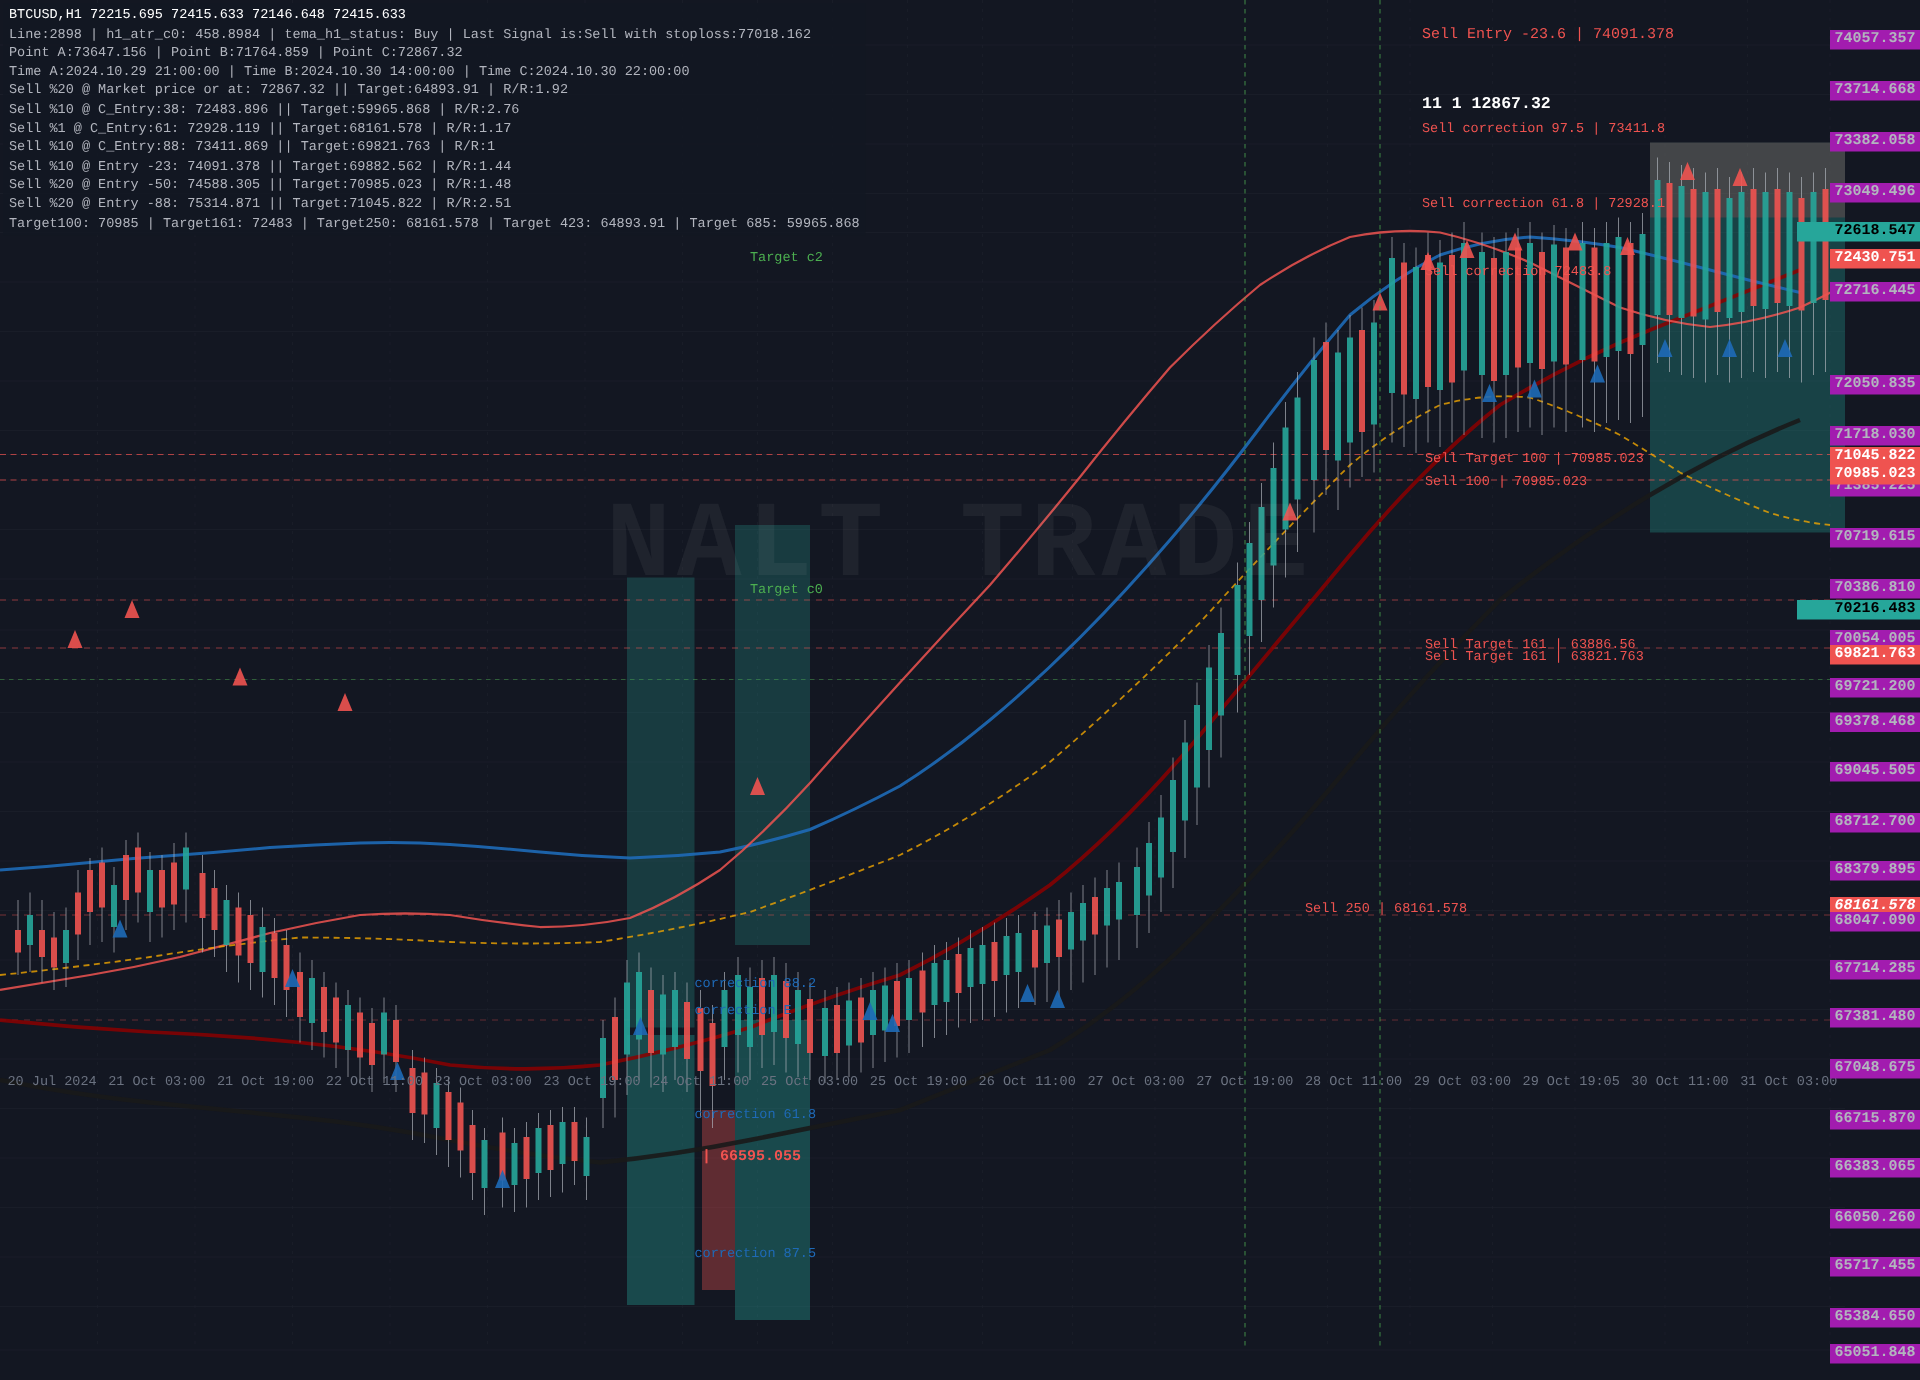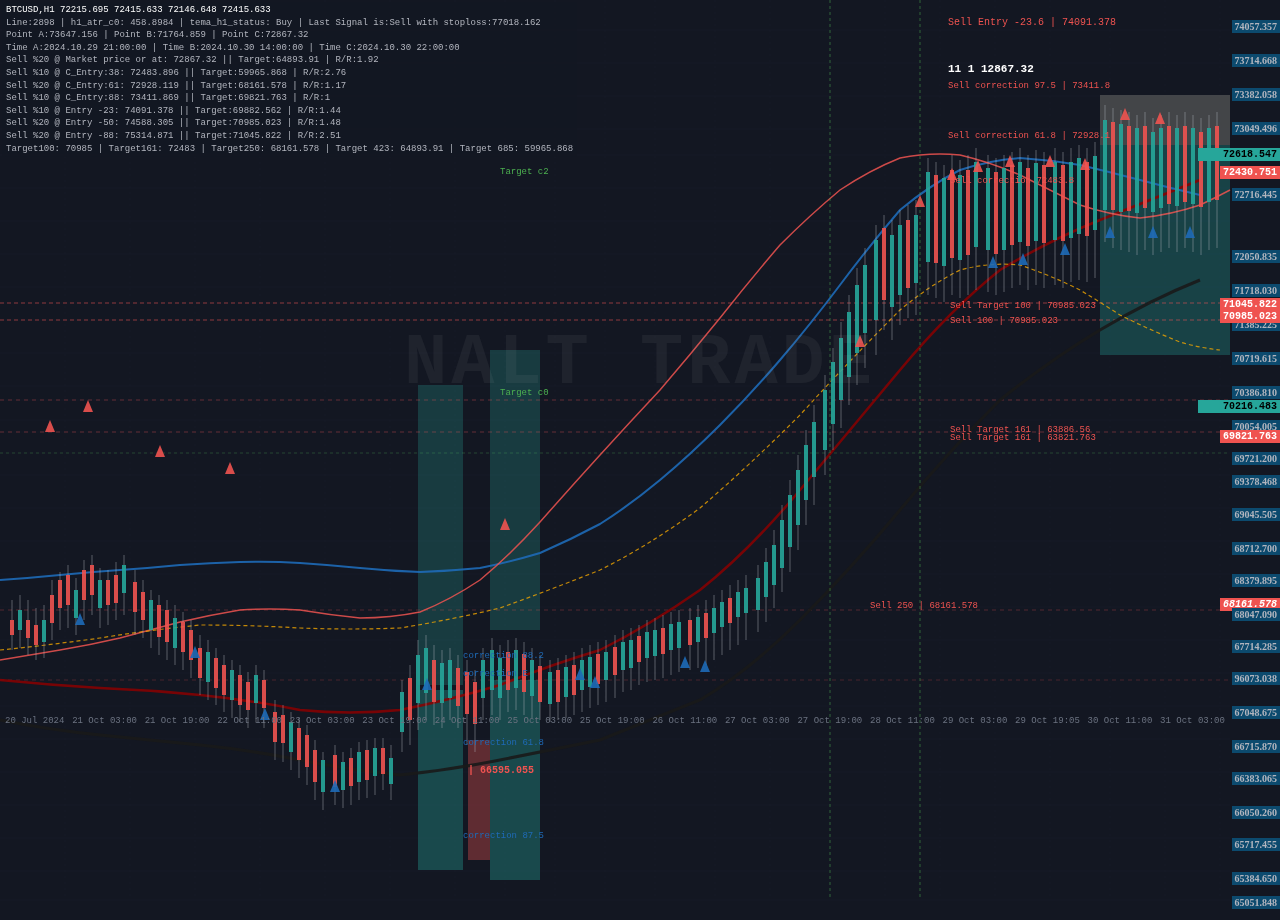--- a/index.html
+++ b/index.html
@@ -60,23 +60,22 @@
     .price-label.green-bg {
       background: #26a69a;
       color: #000;
       padding-left: 25px;
     }
     .price-label.red-bg {
       background: #ef5350;
       color: #fff;
     }
     .price-label.dark-bg {
-      background: #0c4a6e;
+      background: #a21caf;
       color: #b2b5be;
-      font-family: Liberation Serif, serif;
     }
 
     #watermark {
       position: absolute;
       top: 50%;
       left: 50%;
       transform: translate(-50%, -50%);
       font-size: 72px;
       font-weight: bold;
       color: rgba(180,180,180,0.08);
@@ -107,21 +106,21 @@
   <div id="info-panel">
     <div class="info-line">
       <span class="white">BTCUSD,H1</span>
       <span class="white">72215.695  72415.633  72146.648  72415.633</span>
     </div>
     <div class="info-line">Line:2898 | h1_atr_c0: 458.8984 | tema_h1_status: Buy | Last Signal is:Sell with stoploss:77018.162</div>
     <div class="info-line">Point A:73647.156 | Point B:71764.859 | Point C:72867.32</div>
     <div class="info-line">Time A:2024.10.29 21:00:00 | Time B:2024.10.30 14:00:00 | Time C:2024.10.30 22:00:00</div>
     <div class="info-line">Sell %20 @ Market price or at: 72867.32 || Target:64893.91 | R/R:1.92</div>
     <div class="info-line">Sell %10 @ C_Entry:38: 72483.896 || Target:59965.868 | R/R:2.76</div>
-    <div class="info-line">Sell %20 @ C_Entry:61: 72928.119 || Target:68161.578 | R/R:1.17</div>
+    <div class="info-line">Sell %1 @ C_Entry:61: 72928.119 || Target:68161.578 | R/R:1.17</div>
     <div class="info-line">Sell %10 @ C_Entry:88: 73411.869 || Target:69821.763 | R/R:1</div>
     <div class="info-line">Sell %10 @ Entry -23: 74091.378 || Target:69882.562 | R/R:1.44</div>
     <div class="info-line">Sell %20 @ Entry -50: 74588.305 || Target:70985.023 | R/R:1.48</div>
     <div class="info-line">Sell %20 @ Entry -88: 75314.871 || Target:71045.822 | R/R:2.51</div>
     <div class="info-line">Target100: 70985 | Target161: 72483 | Target250: 68161.578 | Target 423: 64893.91 | Target 685: 59965.868</div>
   </div>
 
   <div id="watermark">NALT TRADE</div>
 
   <svg id="chart-canvas" viewBox="0 0 1280 920" xmlns="http://www.w3.org/2000/svg">
@@ -609,21 +608,21 @@
     <div class="price-label dark-bg" style="top:420px; position:absolute;">70054.005</div>
     <div class="price-label red-bg" style="top:430px; position:absolute;">69821.763</div>
     <div class="price-label dark-bg" style="top:452px; position:absolute;">69721.200</div>
     <div class="price-label dark-bg" style="top:475px; position:absolute;">69378.468</div>
     <div class="price-label dark-bg" style="top:508px; position:absolute;">69045.505</div>
     <div class="price-label dark-bg" style="top:542px; position:absolute;">68712.700</div>
     <div class="price-label dark-bg" style="top:574px; position:absolute;">68379.895</div>
     <div class="price-label red-bg" style="top:598px; position:absolute;font-style:italic;">68161.578</div>
     <div class="price-label dark-bg" style="top:608px; position:absolute;">68047.090</div>
     <div class="price-label dark-bg" style="top:640px; position:absolute;">67714.285</div>
-    <div class="price-label dark-bg" style="top:672px; position:absolute;">96073.038</div>
+    <div class="price-label dark-bg" style="top:672px; position:absolute;">67381.480</div>
     <div class="price-label dark-bg" style="top:706px; position:absolute;">67048.675</div>
     <div class="price-label dark-bg" style="top:740px; position:absolute;">66715.870</div>
     <div class="price-label dark-bg" style="top:772px; position:absolute;">66383.065</div>
     <div class="price-label dark-bg" style="top:806px; position:absolute;">66050.260</div>
     <div class="price-label dark-bg" style="top:838px; position:absolute;">65717.455</div>
     <div class="price-label dark-bg" style="top:872px; position:absolute;">65384.650</div>
     <div class="price-label dark-bg" style="top:896px; position:absolute;">65051.848</div>
   </div>
 
   <div id="bottom-labels">

